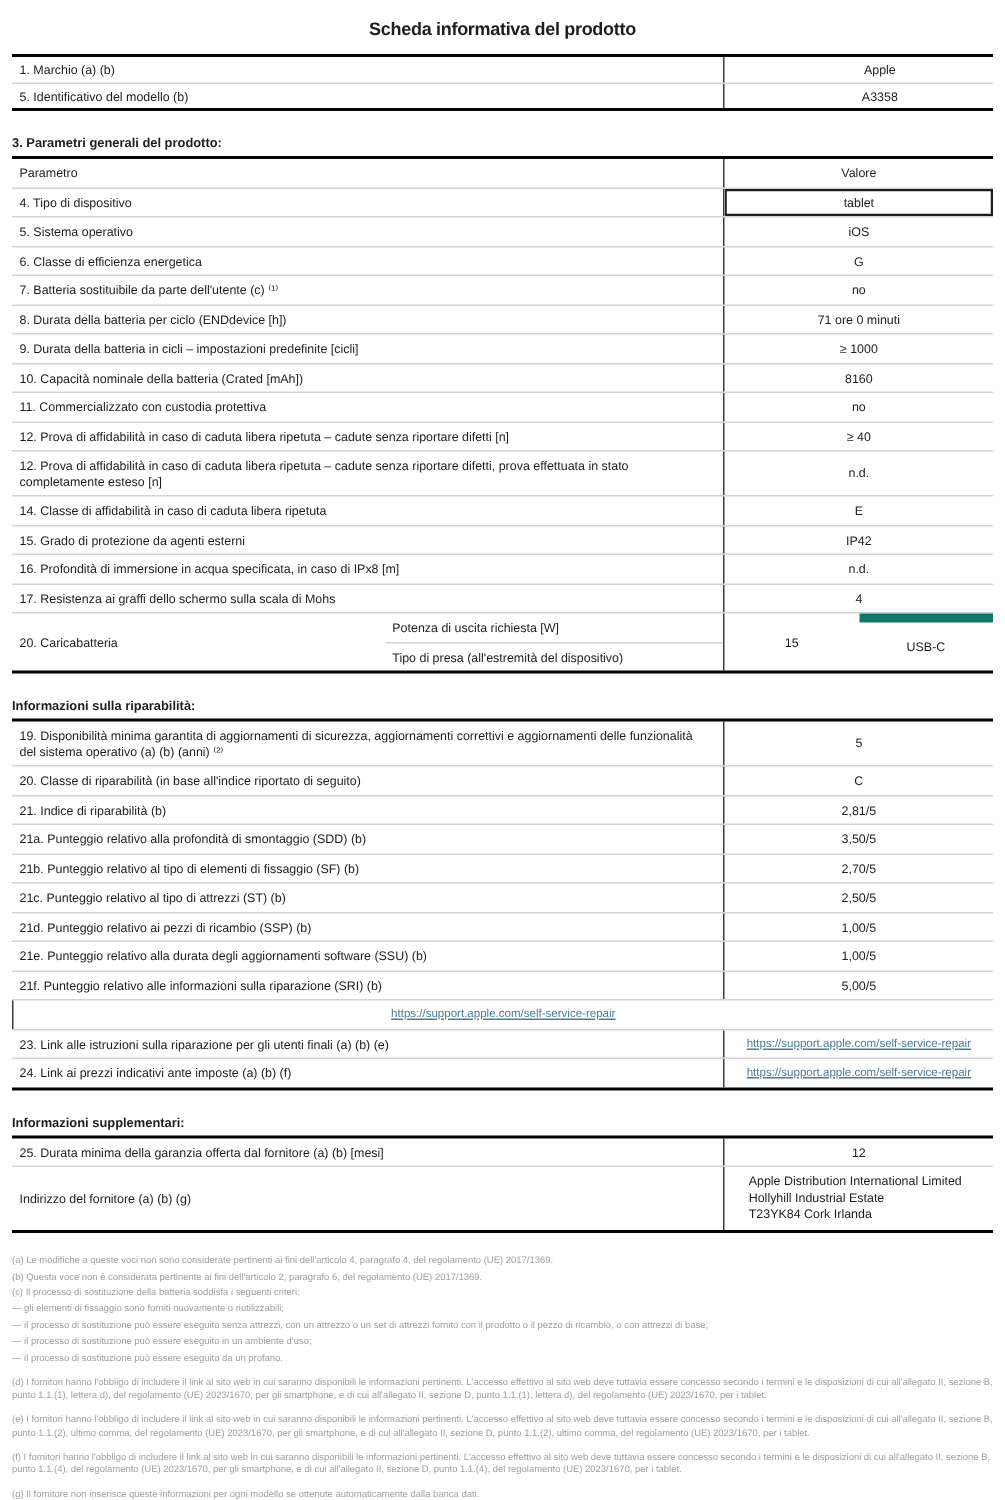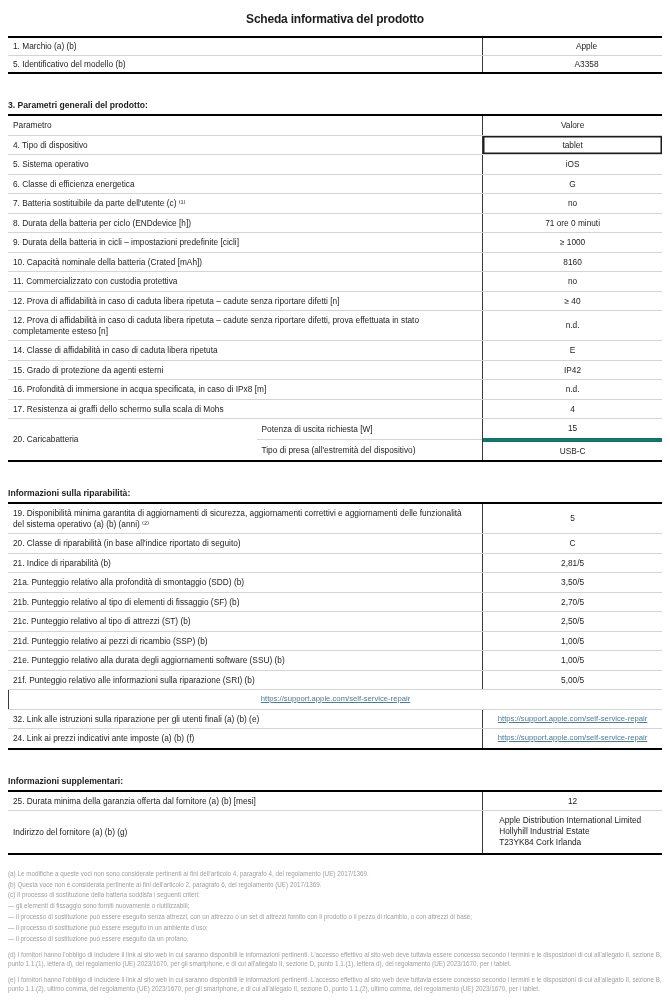--- a/index.html
+++ b/index.html
@@ -12,29 +12,29 @@
     position:relative;
   }
   .title { text-align:center; font-size:12px; font-weight:bold; margin:2px 0 10px 0; letter-spacing:-0.2px; }
   .tbl { border-top:2px solid #000; border-bottom:2px solid #000; }
   .row { display:flex; align-items:stretch; border-top:1px solid #d4d4d4; }
   .row:first-child { border-top:none; }
   .lab { flex:0 0 72.5%; box-sizing:border-box; padding:4px 8px 4px 5px; display:flex; align-items:center; line-height:10.5px; }
   .val { flex:1; box-sizing:border-box; border-left:1px solid #3a3a3c; display:flex; align-items:center; justify-content:center; text-align:center; padding:4px 4px; line-height:10.5px; }
   .tbl-a .lab { padding-top:3px; padding-bottom:3px; }
   .tbl-a .val { padding-top:3px; padding-bottom:3px;padding-left:32px; }
-  .sec-h { font-weight:bold; font-size:8.6px; margin:26px 0 4px 0; }
+  .sec-h { font-weight:bold; font-size:8.6px; margin:16px 0 4px 0; }
   .boxed { box-shadow: inset 0 0 0 1.5px #1d1d1f; }
   .charger .lab2 { flex:0 0 38%; box-sizing:border-box; padding:4px 5px; display:flex; align-items:center; line-height:10.5px; }
   .charger .mid { flex:0 0 34.5%; display:flex; flex-direction:column;justify-content:flex-end; }
   .charger .mid > div { padding:4px 5px; flex:1; display:flex; align-items:center; line-height:10.5px; }
   .charger .mid > div + div { border-top:1px solid #d4d4d4; }
-  .charger .vcol { flex:1; border-left:1px solid #3a3a3c; display:flex; flex-direction:column; }
+  .charger .vcol { flex:1; border-left:1px solid #3a3a3c; display:flex; flex-direction:row; }
   .charger .vcol > div { flex:1; display:flex; align-items:center; justify-content:center; padding:4px; line-height:10.5px; }
-  .charger .vcol > div + div { border-top:4px solid #0f766e; }
+  .charger .vcol > div + div { border-top:6px solid #0f766e; }
   a.link { color:#4a7c96; font-size:7.7px; text-decoration:underline; cursor:pointer; word-break:break-all; }
   .addr { flex-direction:column; align-items:flex-start; justify-content:center; text-align:left; padding-left:16px; line-height:11.2px; }
   .notes { margin-top:15px; color:#9e9e9e; font-size:6.3px; line-height:8.4px; }
   .note { margin:2.5px 0; }
   .note.gap { margin-top:8px; }
 </style>
 </head>
 <body>
 
 <div class="title">Scheda informativa del prodotto</div>
@@ -164,21 +164,21 @@
   <div class="row">
     <div class="lab">21f. Punteggio relativo alle informazioni sulla riparazione (SRI) (b)</div>
     <div class="val">5,00/5</div>
   </div>
   <div class="row">
     <div class="val">
       <a class="link">https://support.apple.com/self-service-repair</a>
     </div>
   </div>
   <div class="row">
-    <div class="lab">32. Link alle istruzioni sulla riparazione per gli utenti finali (a) (b) (e)</div>
+    <div class="lab">23. Link alle istruzioni sulla riparazione per gli utenti finali (a) (b) (e)</div>
     <div class="val">
       <a class="link">https://support.apple.com/self-service-repair</a>
     </div>
   </div>
   <div class="row">
     <div class="lab">24. Link ai prezzi indicativi ante imposte (a) (b) (f)</div>
     <div class="val">
       <a class="link">https://support.apple.com/self-service-repair</a>
     </div>
   </div>

